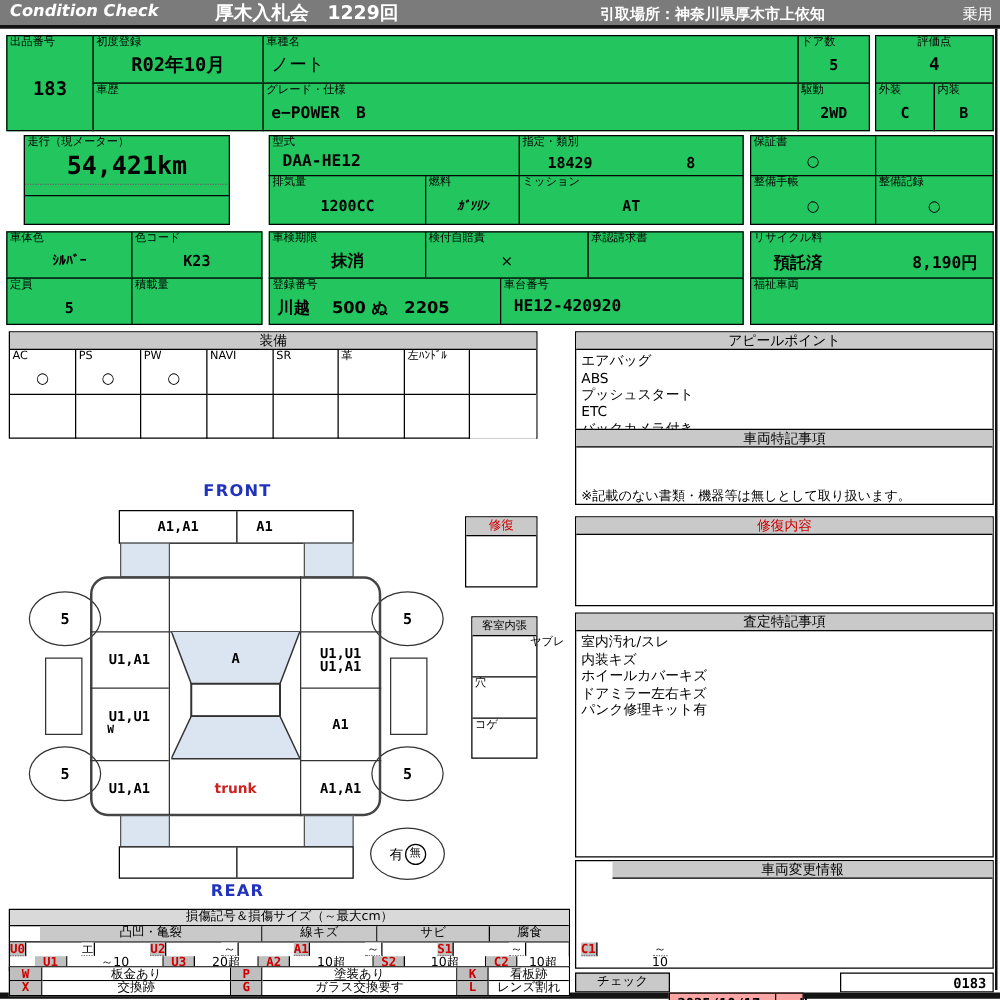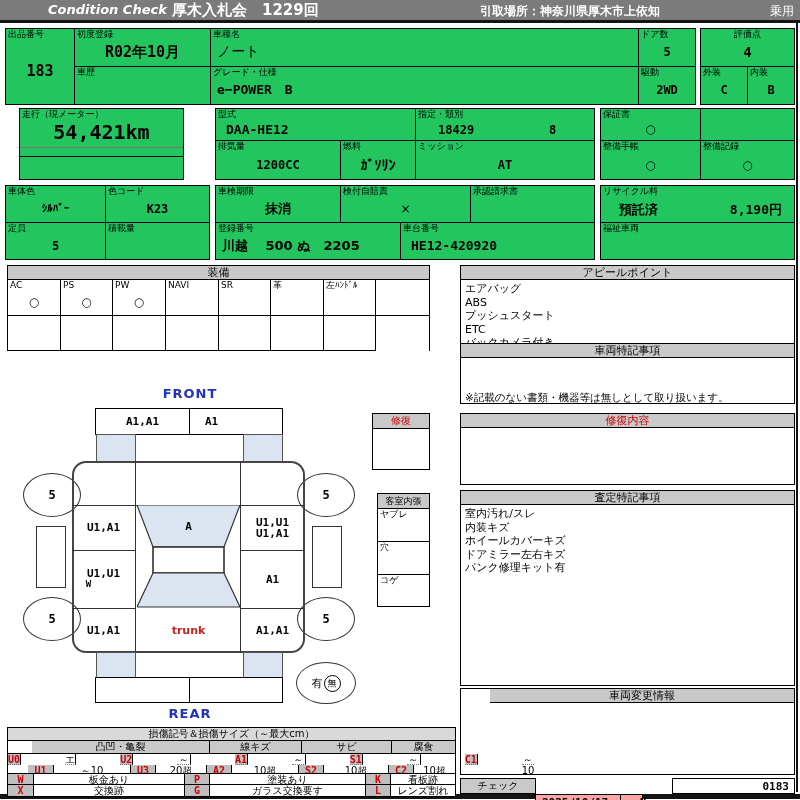--- a/index.html
+++ b/index.html
@@ -30,21 +30,21 @@
   .bb{border-bottom:1px solid #000;}
   .br{border-right:1px solid #000;}
   .dot-b{border-bottom:1px dotted #777 !important;}
 </style>
 </head>
 <body>
 
 <div id="sheet">
 
   <div class="abs" style="left:0;top:0;width:800px;height:20px;background:#7b7b7b;color:#fff;">
-    <span class="abs" style="left:8px;top:2px;font-size:13px;font-weight:bold;font-style:italic;margin-left:40px;">Condition  Check</span>
+    <span class="abs" style="left:8px;top:2px;font-size:13px;font-weight:bold;font-style:italic;">Condition  Check</span>
     <span class="abs" style="left:172px;top:1px;font-size:15px;font-weight:bold;">厚木入札会　1229回</span>
     <span class="abs" style="left:480px;top:3px;font-size:12px;font-weight:bold;">引取場所：神奈川県厚木市上依知</span>
     <span class="abs" style="right:6px;top:3px;font-size:12px;">乗用</span>
   </div>
   <div class="abs" style="left:0;top:20px;width:800px;height:3px;background:#141414;"></div>
   <div class="abs" style="left:796px;top:23px;width:2px;height:769px;background:#141414;"></div>
   <div class="abs" style="left:0;top:794px;width:800px;height:5px;background:#141414;"></div>
 
   <div class="cell" style="left:5px;top:28px;width:70px;height:77px;">
     <span class="lb">出品番号</span>
@@ -101,21 +101,21 @@
     <span class="lb">指定・類別</span>
     <span class="abs mono" style="left:22px;top:14px;font-weight:bold;font-size:12px;">18429</span>
     <span class="abs mono" style="left:133px;top:14px;font-weight:bold;font-size:12px;">8</span>
   </div>
   <div class="cell" style="left:215px;top:140px;width:126px;height:40px;">
     <span class="lb">排気量</span>
     <div class="vc mono">1200CC</div>
   </div>
   <div class="cell" style="left:340px;top:140px;width:76px;height:40px;">
     <span class="lb">燃料</span>
-    <div class="vc" style="font-size:14px;">ｶﾞｿﾘﾝ</div>
+    <div class="vc" style="font-size:10px;font-style:italic;">ｶﾞｿﾘﾝ</div>
   </div>
   <div class="cell" style="left:415px;top:140px;width:180px;height:40px;">
     <span class="lb">ミッション</span>
     <div class="vc mono">AT</div>
   </div>
   <div class="cell" style="left:600px;top:108px;width:101px;height:33px;">
     <span class="lb">保証書</span>
     <div class="vc" style="font-weight:normal;">○</div>
   </div>
   <div class="cell" style="left:700px;top:108px;width:95px;height:33px;"></div>
@@ -282,21 +282,21 @@
   </div>
 
   <div class="abs" style="left:120px;top:706px;width:140px;text-align:center;color:#2233bb;font-weight:bold;font-size:13px;letter-spacing:1px;">REAR</div>
 
   <div class="abs" style="left:372px;top:413px;width:58px;height:57px;border:1px solid #000;background:#fff;">
     <div style="height:14px;line-height:14px;background:#c9c9c9;border-bottom:1px solid #000;text-align:center;font-size:10px;color:#cc0000;">修復</div>
   </div>
 
   <div class="abs" style="left:377px;top:493px;width:53px;height:114px;border:1px solid #000;background:#fff;">
     <div style="height:14px;line-height:14px;background:#c9c9c9;border-bottom:1px solid #000;text-align:center;font-size:9px;">客室内張</div>
-    <div style="height:32px;position:relative;">
+    <div style="height:32px;position:relative;margin-left:44px;">
       <span class="lb">ヤブレ</span>
     </div>
     <div style="height:32px;border-top:1px solid #000;position:relative;">
       <span class="lb">穴</span>
     </div>
     <div style="height:33px;border-top:1px solid #000;position:relative;">
       <span class="lb">コゲ</span>
     </div>
   </div>
 

